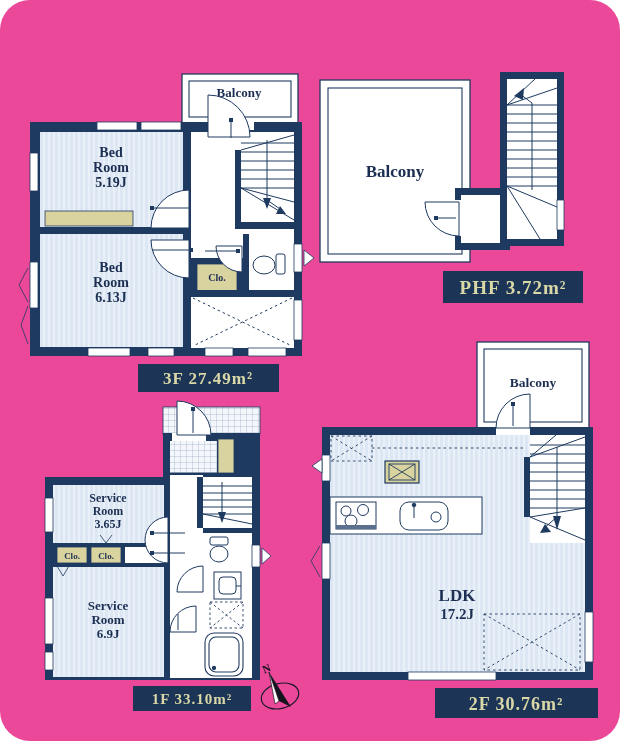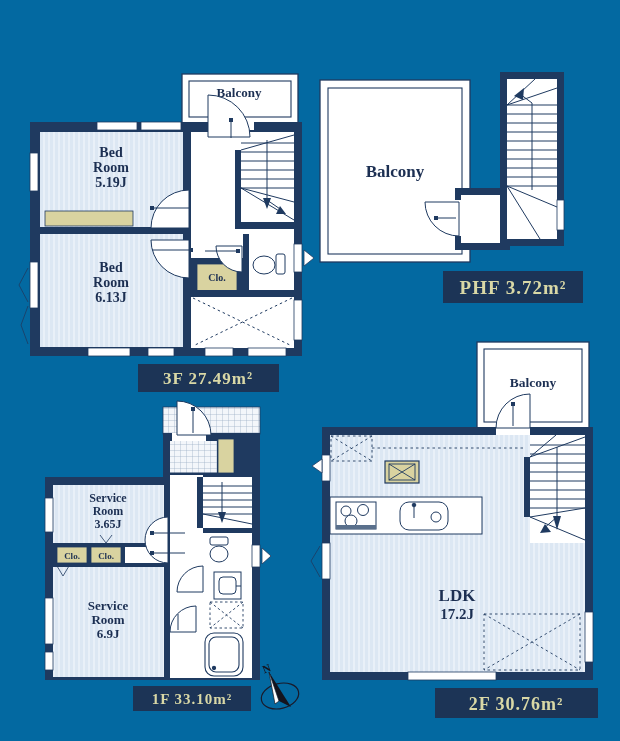--- a/index.html
+++ b/index.html
@@ -1,17 +1,17 @@
 <!DOCTYPE html>
 <html><head>
 <meta charset="utf-8">
 <style>
   html,body{margin:0;padding:0;background:#ffffff;}
-  #canvas{position:relative;width:620px;height:741px;background:#0369a1;overflow:hidden;
-          font-family:"Liberation Serif","DejaVu Serif",serif;}
+  #canvas{position:relative;width:620px;height:741px;background:#ec4899;overflow:hidden;
+          font-family:"Liberation Serif","DejaVu Serif",serif;border-radius:30px;}
   svg text{font-family:"Liberation Serif","DejaVu Serif",serif;}
   .roomname{fill:#1c2f52;font-weight:bold;}
   .arealabel{fill:#d9d8a6;font-weight:bold;letter-spacing:1px;}
   .cloname{fill:#1c2f52;font-weight:bold;}
 </style>
 </head>
 <body>
 
 <div id="canvas">
 <svg width="620" height="741" viewBox="0 0 620 741">

